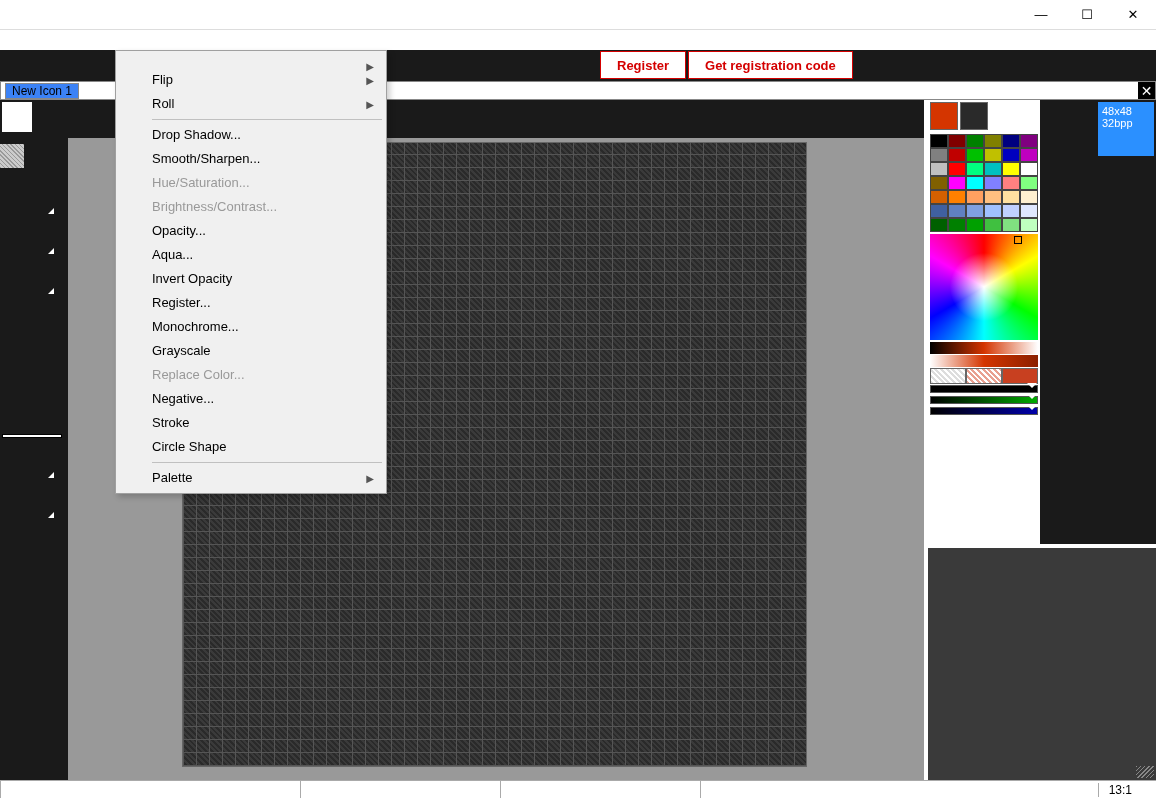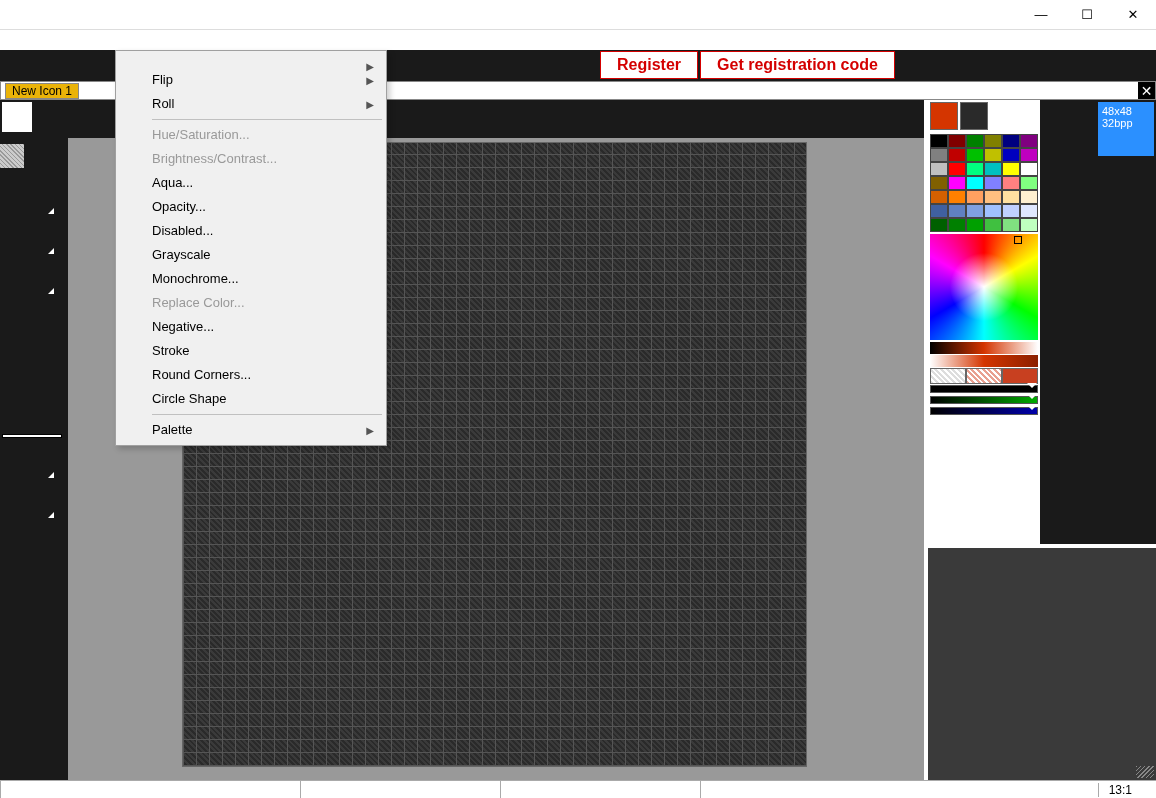--- a/index.html
+++ b/index.html
@@ -44,37 +44,37 @@
     left: 600px;
     display: flex;
     height: 28px;
     top: 1px;
   }
   .toolbar-btn {
     background: #fff;
     border: 1px solid #d40000;
     color: #d40000;
     font-weight: bold;
-    font-size: 16px;
+    font-size: 13px;
     padding: 0 16px;
     display: flex;
     align-items: center;
     margin-right: 2px;
     height: 100%;
   }
   .tab-bar {
     height: 19px;
     background: #fff;
     border: 1px solid #888;
     display: flex;
     align-items: center;
     position: relative;
   }
   .tab {
-    background: #eab308;
+    background: #3b82f6;
     border: 1px solid #888;
     padding: 0 6px;
     font-size: 12px;
     height: 16px;
     line-height: 14px;
     margin-left: 4px;
     margin-top: 1px;
   }
   .tab-close {
     position: absolute;
@@ -499,27 +499,29 @@
   <div class="status-zoom">13:1</div>
 </div>
 
 <div class="context-menu" id="ctx-menu">
     <div class="menu-item first-arrow">
       <span class="arrow">▶</span>
     </div>
     <div class="menu-item">Flip<span class="arrow">▶</span></div>
     <div class="menu-item">Roll<span class="arrow">▶</span></div>
     <div class="menu-sep"></div>
+    <div class="menu-item">Drop Shadow...</div>
+    <div class="menu-item">Smooth/Sharpen...</div>
     <div class="menu-item disabled">Hue/Saturation...</div>
     <div class="menu-item disabled">Brightness/Contrast...</div>
+    <div class="menu-item">Opacity...</div>
     <div class="menu-item">Aqua...</div>
-    <div class="menu-item">Opacity...</div>
-    <div class="menu-item">Disabled...</div>
+    <div class="menu-item">Invert Opacity</div>
+    <div class="menu-item">Register...</div>
+    <div class="menu-item">Monochrome...</div>
     <div class="menu-item">Grayscale</div>
-    <div class="menu-item">Monochrome...</div>
     <div class="menu-item disabled">Replace Color...</div>
     <div class="menu-item">Negative...</div>
     <div class="menu-item">Stroke</div>
-    <div class="menu-item">Round Corners...</div>
     <div class="menu-item">Circle Shape</div>
     <div class="menu-sep"></div>
     <div class="menu-item">Palette<span class="arrow">▶</span></div>
   </div>
 
 </body></html>

